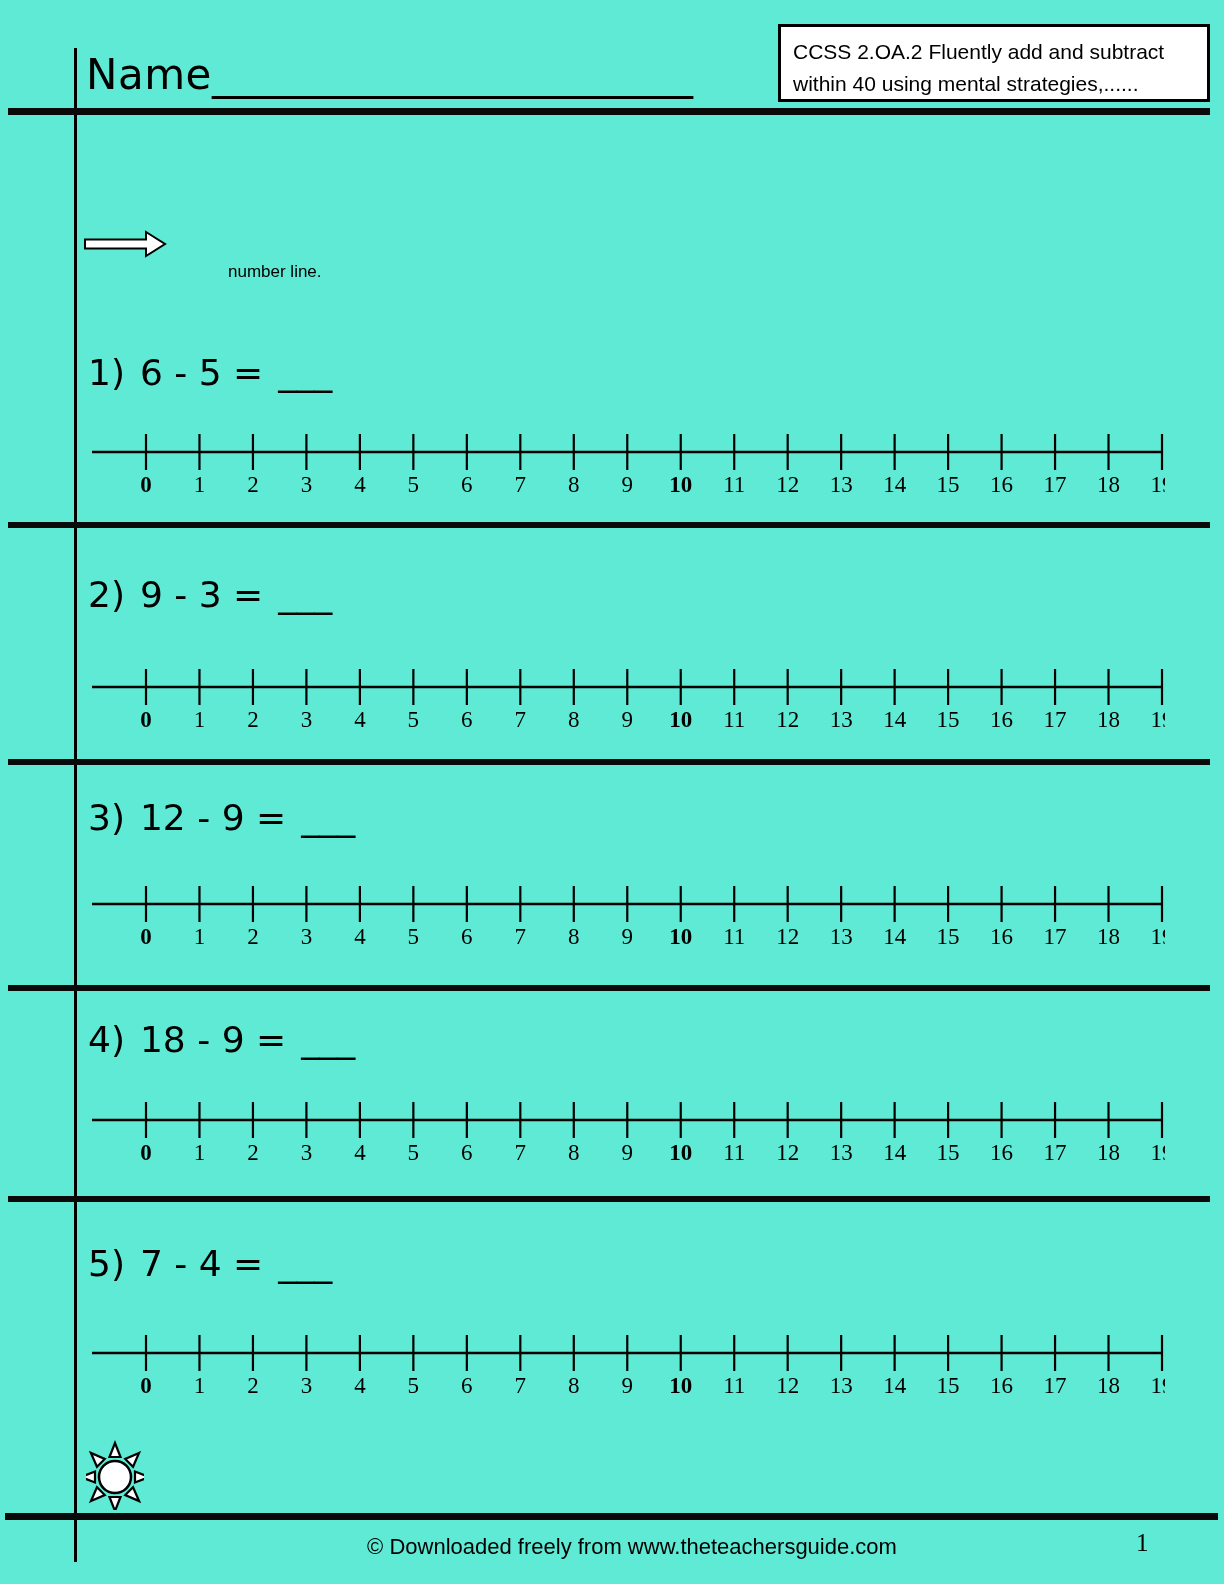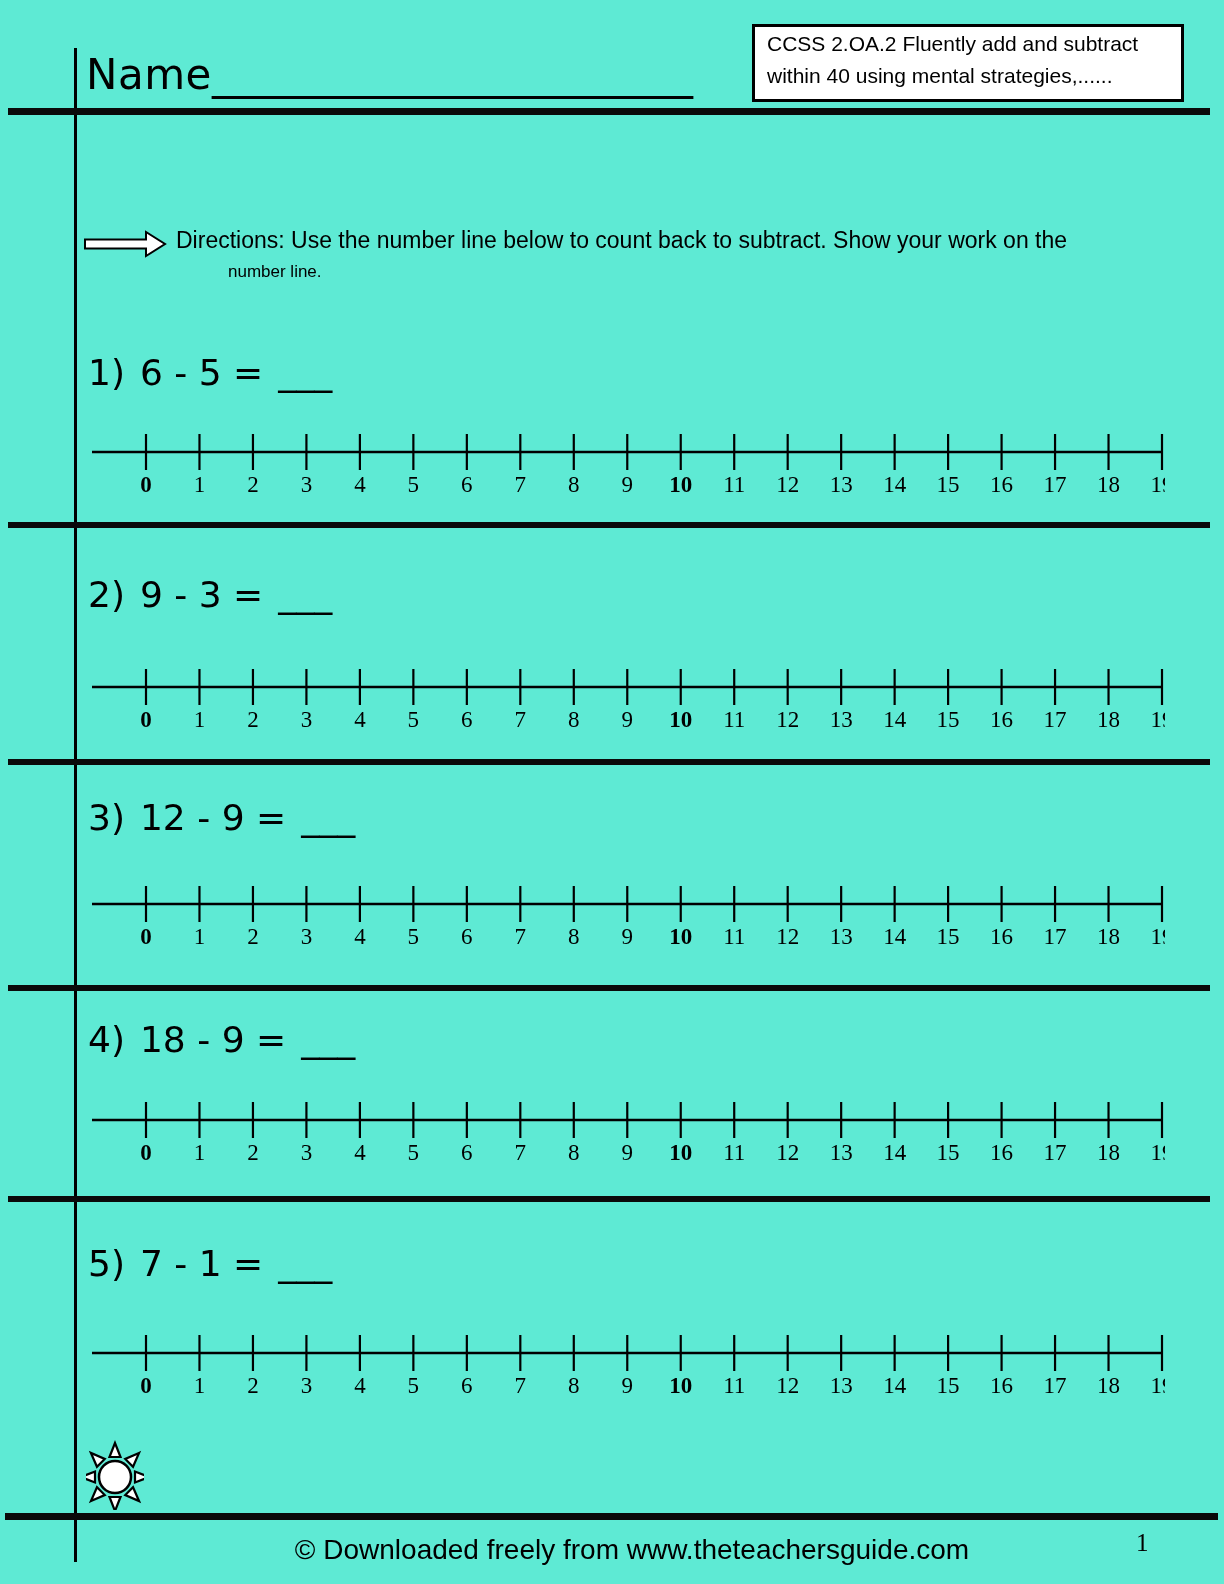--- a/index.html
+++ b/index.html
@@ -2,41 +2,41 @@
 <html><head>
 <meta charset="utf-8">
 <style>
   html,body{margin:0;padding:0;background:#ffffff;}
   .page{position:relative;width:1224px;height:1584px;background:#5eead4;overflow:hidden;
         font-family:"DejaVu Sans", sans-serif;color:#000;}
   .abs{position:absolute;}
   .vline{left:74px;top:48px;width:3px;height:1514px;background:#000;}
   .name-row{left:86px;top:50px;font-size:42px;white-space:nowrap;letter-spacing:0.5px;}
   .name-row .underline{letter-spacing:-1px;}
-  .ccss-box{left:752px;top:24px;width:432px;height:78px;border:3px solid #000;box-sizing:border-box;
-            padding:1px 12px;font-size:21px;line-height:1.5;background:#fff;
+  .ccss-box{left:778px;top:24px;width:432px;height:78px;border:3px solid #000;box-sizing:border-box;
+            padding:9px 12px;font-size:21px;line-height:1.5;background:#fff;
             font-family:"Liberation Sans", sans-serif;}
   .rule{background:#0a0a0a;}
   .rule-top{left:8px;top:108px;width:1202px;height:7px;}
   .title-box{left:144px;top:127px;width:933px;height:68px;background:#d7d7d7;border:2px solid #222;
              box-sizing:border-box;display:flex;align-items:center;justify-content:center;
              font-size:40px;letter-spacing:1px;}
   .dir-arrow{left:84px;top:229px;width:84px;height:30px;}
   .dir-line1{left:176px;top:227px;font-size:23px;white-space:nowrap;
              font-family:"Liberation Sans", sans-serif;}
   .dir-line2{left:228px;top:262px;font-size:17px;font-family:"Liberation Sans", sans-serif;}
   .problem{left:88px;display:flex;gap:15px;font-size:36px;white-space:nowrap;align-items:baseline;}
   .p1{top:352px;} .p2{top:574px;} .p3{top:797px;} .p4{top:1019px;} .p5{top:1243px;}
   .number-line{left:91px;width:1074px;height:78px;}
   .nl1{top:416px;} .nl2{top:651px;} .nl3{top:868px;} .nl4{top:1084px;} .nl5{top:1317px;}
   .divider{left:8px;width:1202px;height:6px;background:#0a0a0a;}
   .d1{top:522px;} .d2{top:759px;} .d3{top:985px;} .d4{top:1196px;}
   .sun{left:86px;top:1440px;width:58px;height:70px;}
   .rule-bottom{left:5px;top:1513px;width:1213px;height:7px;}
-  .footer-text{left:292px;top:1534px;width:680px;text-align:center;font-size:28px;
+  .footer-text{left:292px;top:1534px;width:680px;text-align:center;font-size:22px;
                font-family:"Liberation Sans", sans-serif;}
   .page-num{left:1136px;top:1529px;width:40px;font-size:25px;font-family:"Liberation Serif", serif;}
 </style>
 </head>
 <body>
 
 <div class="page">
 
   <div class="abs vline"></div>
 
@@ -48,21 +48,20 @@
     <div>CCSS 2.OA.2  Fluently add and subtract</div>
     <div>within 40 using mental strategies,......</div>
   </div>
 
   <div class="abs rule rule-top"></div>
 
 
   <svg class="abs dir-arrow" viewBox="0 0 84 30">
     <path d="M1 10.5 H62 V3 L81 15 L62 27 V19.5 H1 Z" fill="#ffffff" stroke="#000000" stroke-width="2"></path>
   </svg>
-  <div class="abs dir-line1">Directions:  Use the number line below to count back to subtract.  Show your work on the</div>
   <div class="abs dir-line2">number line.</div>
 
   <div class="abs problem p1">
     <span>1)</span>
     <span>6 - 5 =</span>
     <span>___</span>
   </div>
   <svg class="abs number-line nl1" viewBox="0 0 1074 78">
       <line x1="1" y1="36" x2="1071" y2="36" stroke="#000" stroke-width="2.6"></line>
       <line x1="55" y1="18" x2="55" y2="54" stroke="#000" stroke-width="2.2"></line>
@@ -253,21 +252,21 @@
       <text x="964.0526315789474" y="76" text-anchor="middle" font-size="23" fill="#000" font-family="&quot;Liberation Serif&quot;, serif" font-weight="normal">17</text>
       <line x1="1017.5263157894736" y1="18" x2="1017.5263157894736" y2="54" stroke="#000" stroke-width="2.2"></line>
       <text x="1017.5263157894736" y="76" text-anchor="middle" font-size="23" fill="#000" font-family="&quot;Liberation Serif&quot;, serif" font-weight="normal">18</text>
       <line x1="1071" y1="18" x2="1071" y2="54" stroke="#000" stroke-width="2.2"></line>
       <text x="1071" y="76" text-anchor="middle" font-size="23" fill="#000" font-family="&quot;Liberation Serif&quot;, serif" font-weight="normal">19</text>
     </svg>
   <div class="abs divider d4"></div>
 
   <div class="abs problem p5">
     <span>5)</span>
-    <span>7 - 1 =</span>
+    <span>7 - 4 =</span>
     <span>___</span>
   </div>
   <svg class="abs number-line nl5" viewBox="0 0 1074 78">
       <line x1="1" y1="36" x2="1071" y2="36" stroke="#000" stroke-width="2.6"></line>
       <line x1="55" y1="18" x2="55" y2="54" stroke="#000" stroke-width="2.2"></line>
       <text x="55" y="76" text-anchor="middle" font-size="23" fill="#000" font-family="&quot;Liberation Serif&quot;, serif" font-weight="bold">0</text>
       <line x1="108.47368421052632" y1="18" x2="108.47368421052632" y2="54" stroke="#000" stroke-width="2.2"></line>
       <text x="108.47368421052632" y="76" text-anchor="middle" font-size="23" fill="#000" font-family="&quot;Liberation Serif&quot;, serif" font-weight="normal">1</text>
       <line x1="161.94736842105263" y1="18" x2="161.94736842105263" y2="54" stroke="#000" stroke-width="2.2"></line>
       <text x="161.94736842105263" y="76" text-anchor="middle" font-size="23" fill="#000" font-family="&quot;Liberation Serif&quot;, serif" font-weight="normal">2</text>

